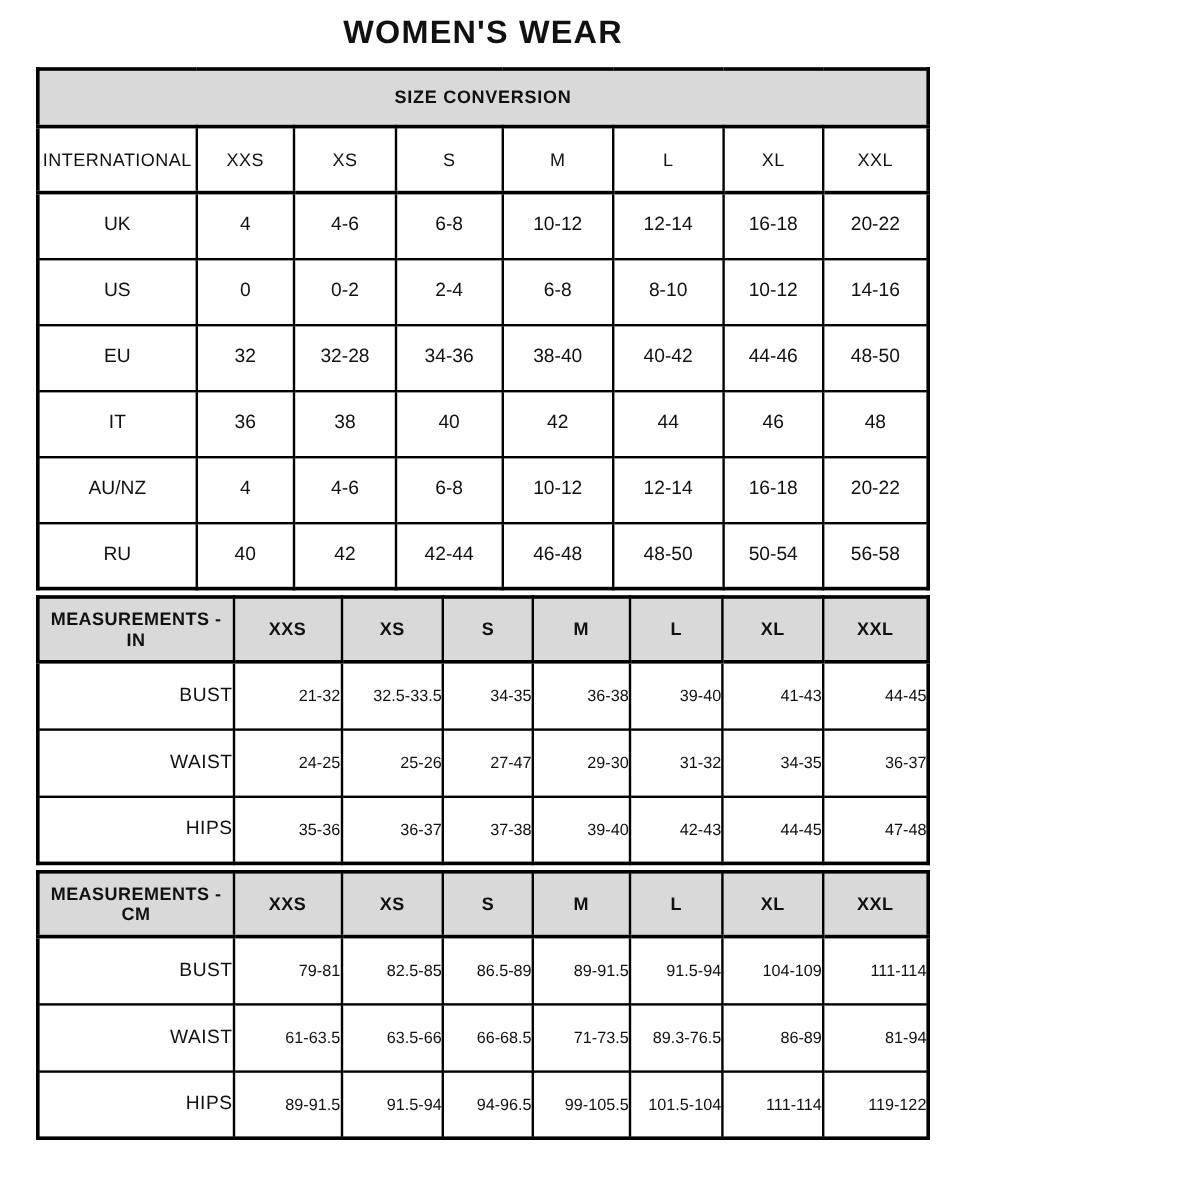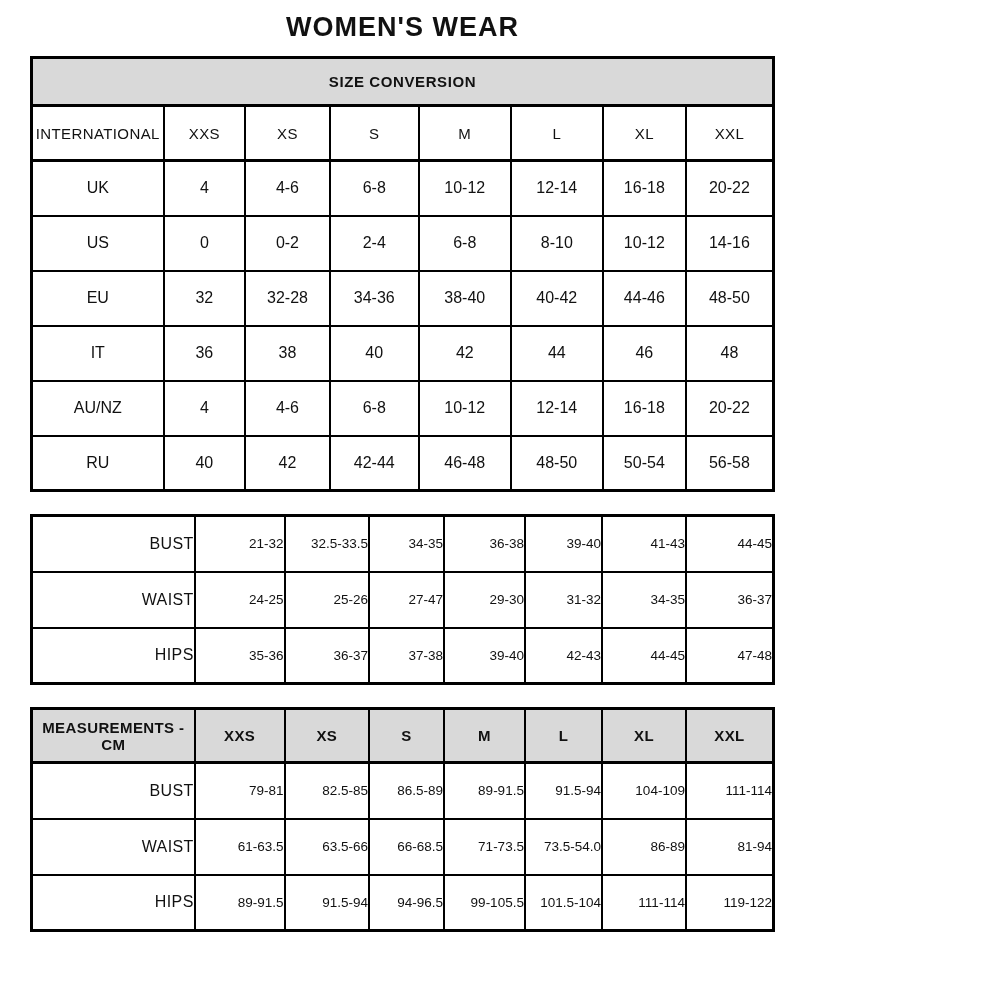--- a/index.html
+++ b/index.html
@@ -20,21 +20,21 @@
     font-size: 27px;
     font-weight: bold;
     letter-spacing: 1px;
     margin-bottom: 13px;
   }
   table {
     width: 100%;
     border-collapse: collapse;
     table-layout: fixed;
     border: 3px solid #000000;
-    margin-bottom: 22px;
+    margin-bottom: 4px;
     padding-left: 17px;
   }
   td {
     border: 2px solid #000000;
     text-align: center;
     vertical-align: middle;
     background: #ffffff;
   }
   
   .t1 .band-row td {
@@ -175,20 +175,30 @@
       <col style="width:22.0%">
       <col style="width:12.1%">
         <col style="width:11.4%">
         <col style="width:10.1%">
       <col style="width:10.9%">
         <col style="width:10.4%">
         <col style="width:11.3%">
       <col style="width:11.8%">
     </colgroup>
     <tbody>
+      <tr class="head-row">
+        <td class="row-label">MEASUREMENTS - IN</td>
+      <td>XXS</td>
+          <td>XS</td>
+          <td>S</td>
+          <td>M</td>
+          <td>L</td>
+          <td>XL</td>
+          <td>XXL</td>
+        </tr>
     <tr class="data-row">
           <td class="row-label">BUST</td>
           <td>21-32</td>
           <td>32.5-33.5</td>
           <td>34-35</td>
           <td>36-38</td>
           <td>39-40</td>
           <td>41-43</td>
           <td>44-45</td>
         </tr>
@@ -246,21 +256,21 @@
           <td>91.5-94</td>
           <td>104-109</td>
           <td>111-114</td>
         </tr>
         <tr class="data-row">
           <td class="row-label">WAIST</td>
           <td>61-63.5</td>
           <td>63.5-66</td>
           <td>66-68.5</td>
           <td>71-73.5</td>
-          <td>73.5-54.0</td>
+          <td>89.3-76.5</td>
           <td>86-89</td>
           <td>81-94</td>
         </tr>
         <tr class="data-row">
           <td class="row-label">HIPS</td>
           <td>89-91.5</td>
           <td>91.5-94</td>
           <td>94-96.5</td>
           <td>99-105.5</td>
           <td>101.5-104</td>

